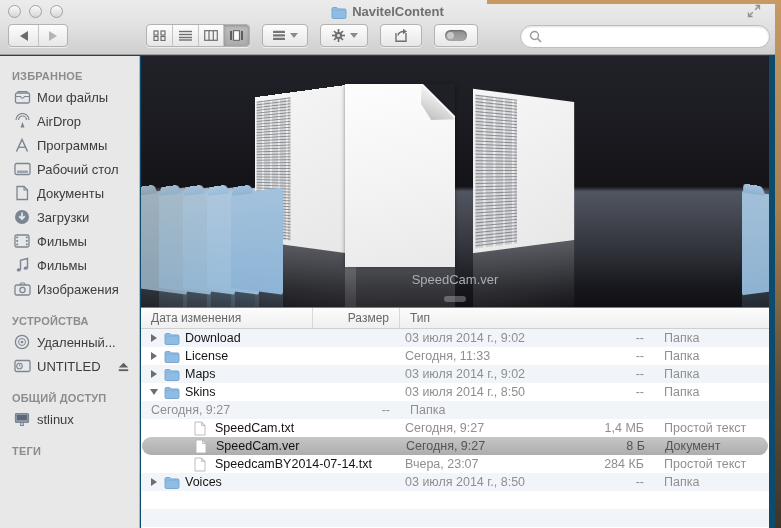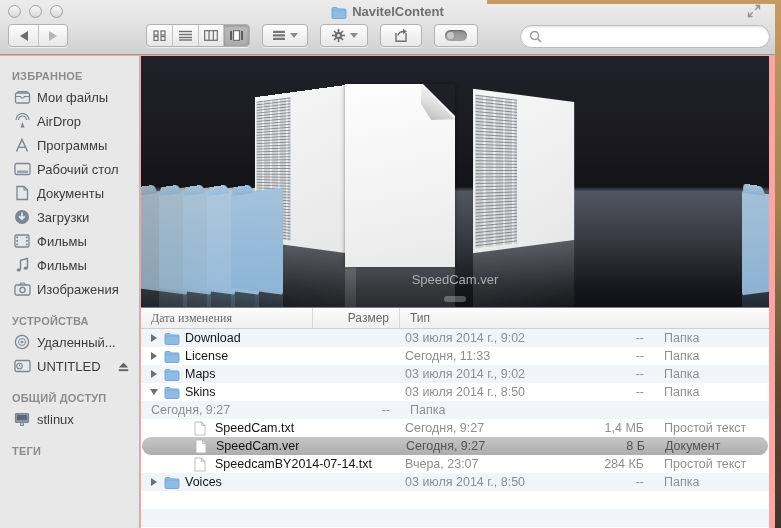--- a/index.html
+++ b/index.html
@@ -4,21 +4,21 @@
 <style>
   * { margin:0; padding:0; box-sizing:border-box; }
   html,body { width:781px; height:528px; overflow:hidden; }
   body { font-family:"Liberation Sans","DejaVu Sans",sans-serif; background:#4a3a26; position:relative; }
 
   .screen { position:absolute; inset:0; }
   .desktop-edge-right { position:absolute; top:0; right:0; width:6px; height:100%;
     background:linear-gradient(180deg,#c79a63 0%,#a87f4e 40%,#5d4a33 75%,#3f3526 100%); z-index:50; }
   .desktop-edge-top { position:absolute; top:0; left:487px; right:0; height:4px; background:#c79a63; z-index:51; }
 
-  .window { position:absolute; left:0; top:0; width:775px; height:528px; background:#fca5a5; }
+  .window { position:absolute; left:0; top:0; width:775px; height:528px; background:#0c4a6e; }
 
   
   .chrome { position:absolute; left:0; top:0; width:100%; height:55px;
     background:linear-gradient(180deg,#ececec 0%,#e2e2e2 45%,#cfcfcf 100%);
     border-bottom:1px solid #9b9b9b; }
   .titlebar { position:relative; height:22px; }
   .traffic { position:absolute; left:8px; top:5px; display:flex; gap:8px; }
   .tl { width:13px; height:13px; border-radius:50%; border:1px solid #a2a2a2;
     background:linear-gradient(180deg,#fafafa,#d6d6d6); }
   .title-wrap { position:absolute; left:0; right:0; top:0; height:22px;
@@ -103,21 +103,21 @@
   .cf-label { position:absolute; left:0; right:0; top:216px; text-align:center;
     font-size:13px; color:#a9adb5; z-index:10; }
   .cf-handle { position:absolute; left:50%; top:240px; width:22px; height:6px; margin-left:-11px;
     border-radius:3px; background:rgba(255,255,255,.28); z-index:10; }
 
   
   .list-header { display:flex; height:22px; flex:none; border-top:1px solid #7e7e7e; border-bottom:1px solid #cfcfcf;
     background:linear-gradient(180deg,#fcfcfc,#efefef); align-items:center; font-size:12px; color:#686868; }
   .hcell { height:100%; display:flex; align-items:center; padding-left:10px; border-right:1px solid #d8d8d8; position:relative; }
   .hcell:last-child { border-right:none; }
-  .col0 { width:254px; } .col1 { width:172px;font-family:Liberation Serif, serif; } .col2 { width:87px; justify-content:flex-end; padding-right:10px; } .col3 { flex:1; }
+  .col0 { width:254px; } .col1 { width:172px; } .col2 { width:87px; justify-content:flex-end; padding-right:10px; } .col3 { flex:1; }
   .sort-arrow { position:absolute; right:8px; width:0; height:0;
     border-left:4px solid transparent; border-right:4px solid transparent; border-bottom:6px solid #5d5d5d; }
 
   .rows { flex:1; background:#fff; overflow:hidden; }
   .frow { display:flex; height:18px; align-items:center; font-size:12.5px; }
   .frow.stripe { background:#f1f5fa; }
   .frow.selected { background:linear-gradient(180deg,#c6c6c6,#adadad); border-radius:9px; margin:0 1px; }
   .cell { display:flex; align-items:center; height:100%; overflow:hidden; }
   .c-name { width:254px; padding-left:8px; gap:5px; }
   .c-date { width:172px; padding-left:10px; color:#8f8f8f; }

